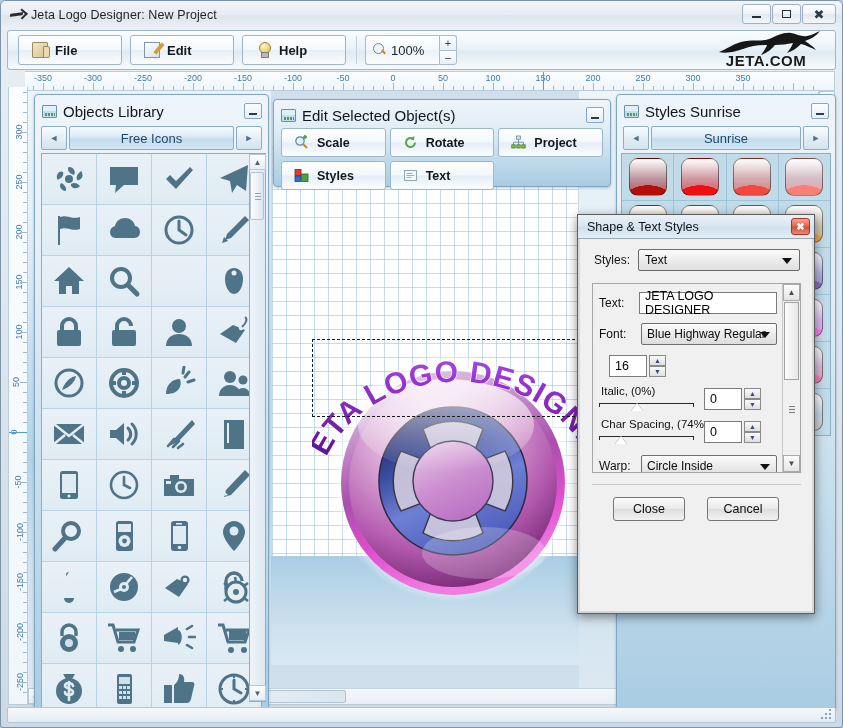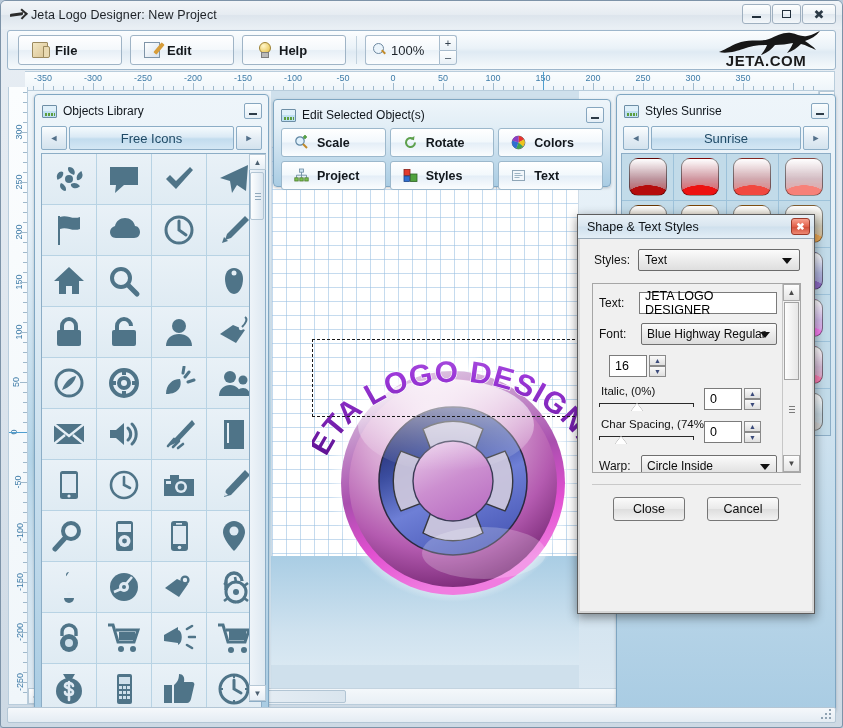--- a/index.html
+++ b/index.html
@@ -195,21 +195,21 @@
   .panel {
     position:absolute;
     background: linear-gradient(to bottom,#eef5fa 0%, #e2eef6 30%, #a9ccE3 100%);
     border:1px solid #7fa6c2; border-radius:4px;
     box-shadow:0 1px 3px rgba(0,0,0,.22);
     padding:4px;
   }
   .panel-head { display:flex; align-items:center; height:22px; margin:1px 2px 4px 3px; }
   .panel-ico { width:15px;height:13px;margin-right:6px;border:1px solid #6d8ea6;background:linear-gradient(to bottom,#dff0fa 0 45%, #bfe0f2 45% 100%);position:relative;border-radius:1px;}
   .panel-ico:after{content:"";position:absolute;left:2px;bottom:1px;width:10px;height:3px;background:repeating-linear-gradient(to right,#5c9e3e 0 2px,transparent 2px 3px);}
-  .panel-title { font-size:12px; color:#10161c; }
+  .panel-title { font-size:15px; color:#10161c; }
   .panel-min {
     margin-left:auto; width:18px;height:16px;
     background:linear-gradient(to bottom,#fafdfe,#e4eef6);
     border:1px solid #86a6bf; border-radius:2px;
     display:flex;align-items:flex-end;justify-content:center;
   }
   .panel-min i { display:block;width:8px;height:2px;background:#2e3c48;margin-bottom:3px;}
 
   .cat-bar { display:flex; align-items:center; height:24px; margin:0 2px 3px 2px; gap:2px;}
   .cat-arrow {
@@ -1035,33 +1035,20 @@
           <svg width="15" height="15" viewBox="0 0 15 15">
               <path d="M12 7.5 a4.5 4.5 0 1 1 -2.2 -3.9" fill="none" stroke="#5da04c" stroke-width="2"></path>
               <path d="M11.5 1 L11 5.2 L7 4" fill="#5da04c"></path>
             </svg>
         </span>
         <span>Rotate</span>
       </div>
       <div class="edit-btn">
         <span class="ebi">
           <svg width="15" height="15" viewBox="0 0 15 15">
-            <circle cx="7.5" cy="7.5" r="6.4" fill="#ccc" stroke="#5a5a5a" stroke-width=".8"></circle>
-            <path d="M7.5 7.5 L7.5 1.1 A6.4 6.4 0 0 1 13 4.6 Z" fill="#e8352f"></path>
-            <path d="M7.5 7.5 L13 4.6 A6.4 6.4 0 0 1 12 11.6 Z" fill="#f0c419"></path>
-            <path d="M7.5 7.5 L12 11.6 A6.4 6.4 0 0 1 5.3 13.6 Z" fill="#3fa34d"></path>
-            <path d="M7.5 7.5 L5.3 13.6 A6.4 6.4 0 0 1 1.3 5.5 Z" fill="#2f6fd0"></path>
-            <path d="M7.5 7.5 L1.3 5.5 A6.4 6.4 0 0 1 7.5 1.1 Z" fill="#8b3fc4"></path>
-          </svg>
-        </span>
-        <span>Colors</span>
-      </div>
-      <div class="edit-btn">
-        <span class="ebi">
-          <svg width="15" height="15" viewBox="0 0 15 15">
               <rect x="5.5" y="1" width="4" height="3.2" fill="#cfe4f3" stroke="#6c8ca3" stroke-width=".8"></rect>
               <path d="M7.5 4.2 v3 M2.5 7.2 h10 M2.5 7.2 v2.5 M12.5 7.2 v2.5 M7.5 7.2 v2.5" stroke="#6c8ca3" stroke-width=".9" fill="none"></path>
               <rect x="0.8" y="9.8" width="3.4" height="3.2" fill="#7bc24f" stroke="#4c7a2e" stroke-width=".8"></rect>
               <rect x="5.8" y="9.8" width="3.4" height="3.2" fill="#7bc24f" stroke="#4c7a2e" stroke-width=".8"></rect>
               <rect x="10.8" y="9.8" width="3.4" height="3.2" fill="#7bc24f" stroke="#4c7a2e" stroke-width=".8"></rect>
             </svg>
         </span>
         <span>Project</span>
       </div>
       <div class="edit-btn">

